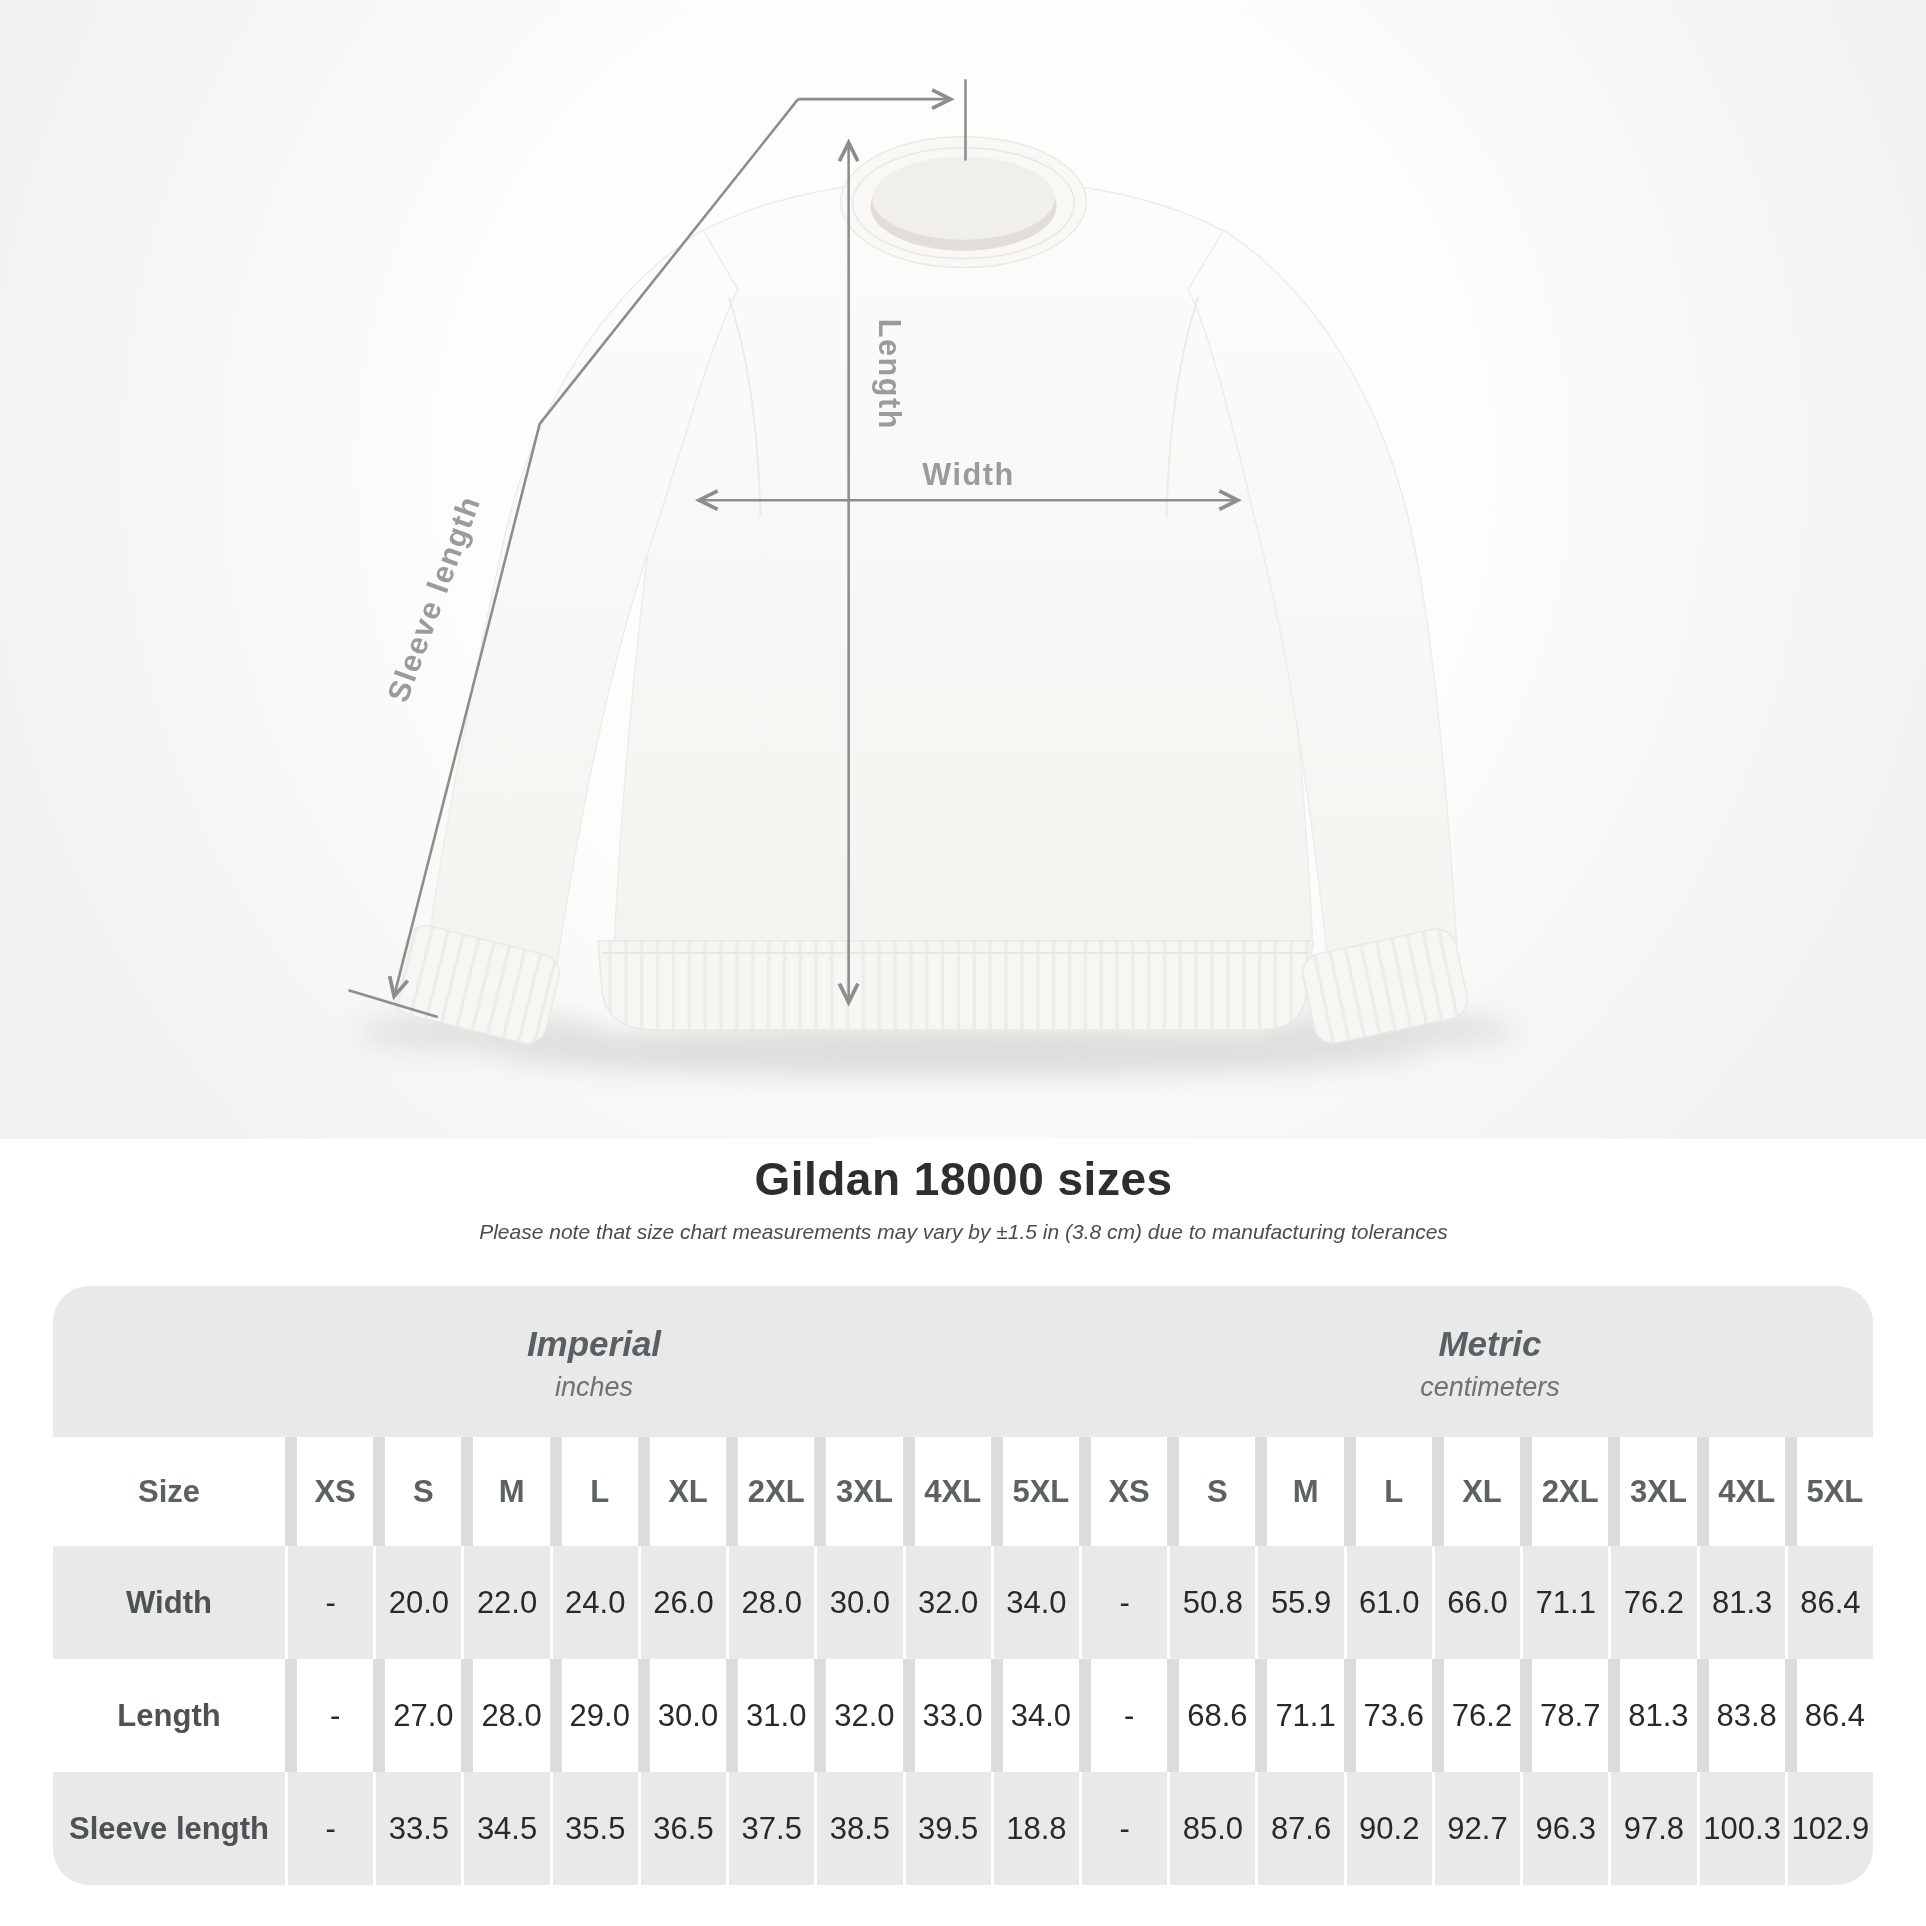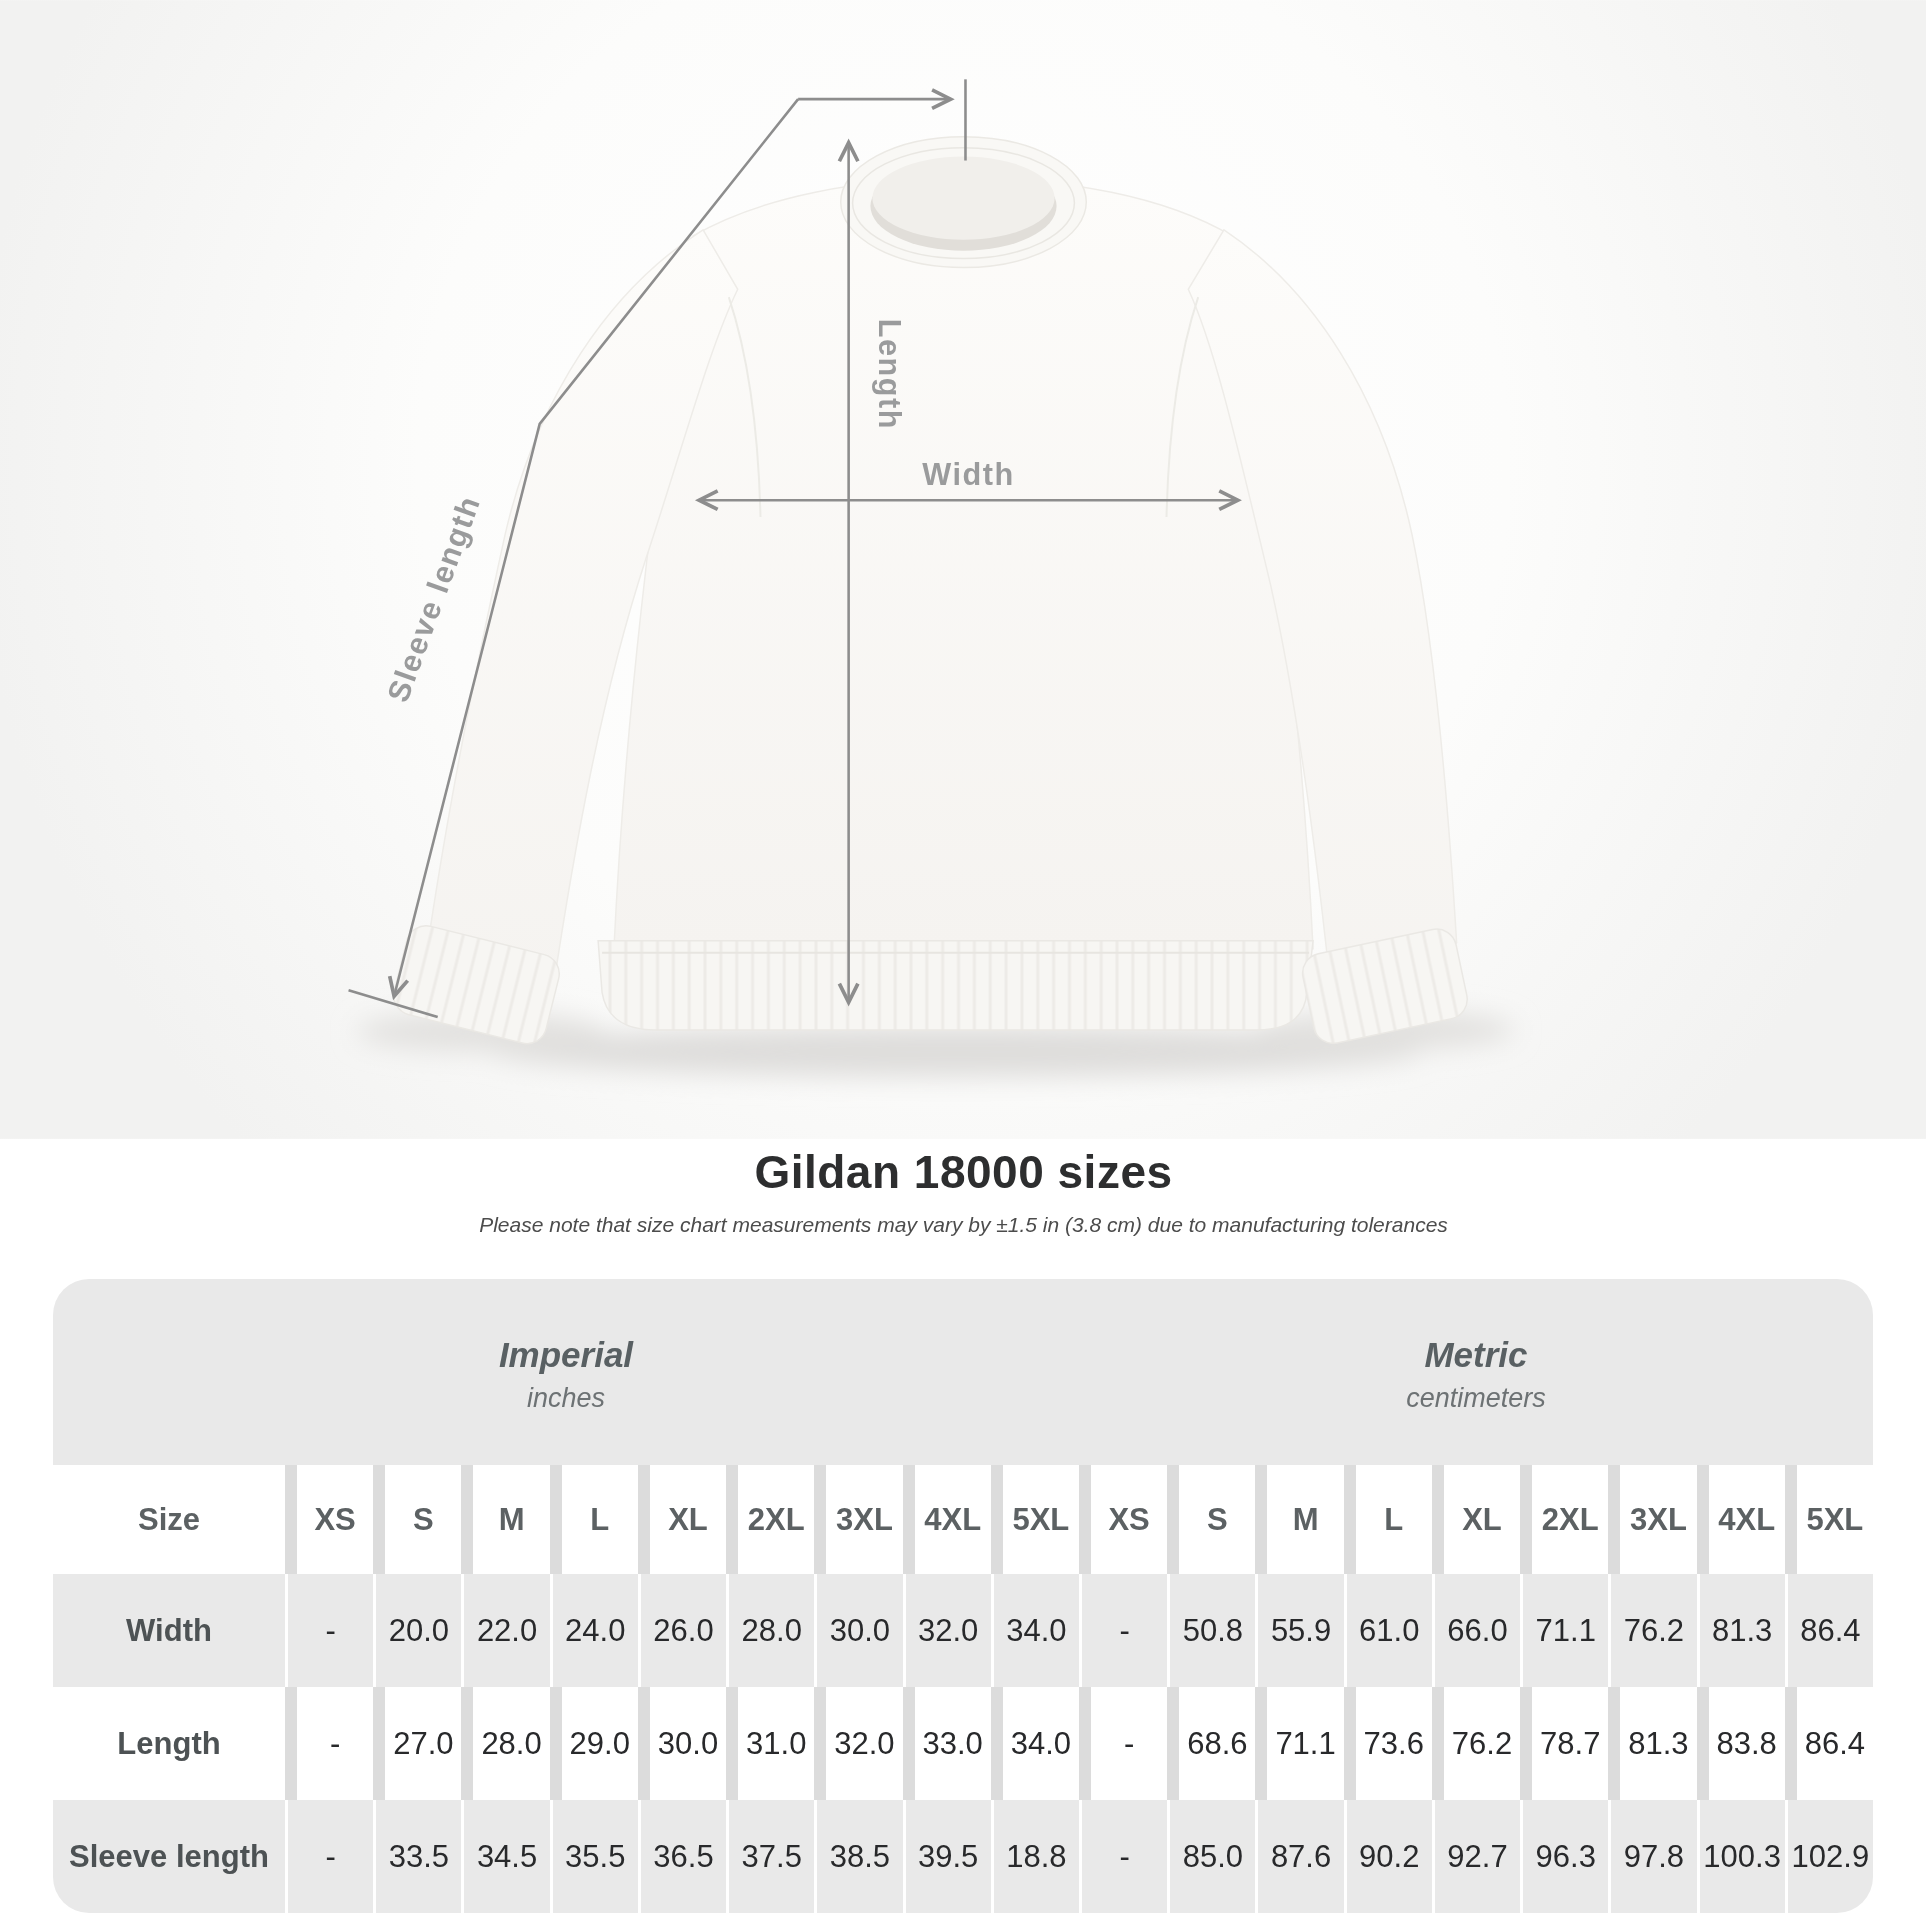--- a/index.html
+++ b/index.html
@@ -7,26 +7,26 @@
        font-family:"Liberation Sans","DejaVu Sans",sans-serif;}
   .page{width:1927px;height:1927px;position:relative;background:#ffffff;}
 
   
   svg.photo{display:block;}
   .mlabel{font-family:"Liberation Sans","DejaVu Sans",sans-serif;
           font-size:31px;font-weight:bold;fill:#9a9b9c;letter-spacing:1.5px;}
 
   
   .heading{text-align:center;}
-  .heading h1{margin:6px 0 14px 0;font-size:46px;font-weight:bold;color:#2d2e2f;letter-spacing:0.5px;}
+  .heading h1{margin:13px 0 14px 0;font-size:46px;font-weight:bold;color:#2d2e2f;letter-spacing:0.5px;}
   .heading p{margin:0;font-size:21px;font-style:italic;color:#4c4c4c;}
 
   
   .size-table{margin:42px 53px 0 53px;width:1820px;border-radius:36px;overflow:hidden;}
-  .unit-band{height:186px;background:#e9e9e9;display:flex;}
+  .unit-band{height:151px;background:#e9e9e9;display:flex;padding-left:28px;}
   .half{display:flex;flex-direction:column;align-items:center;justify-content:center;padding-top:4px;}
   .half.imperial{width:1026px;}
   .half.metric{flex:1;}
   .unit-name{font-size:35px;font-weight:bold;font-style:italic;color:#596063;}
   .unit-sub{font-size:27px;font-style:italic;color:#6d7274;margin-top:8px;}
 
   .trow{display:grid;grid-template-columns:232px repeat(18,1fr);column-gap:3px;}
   .trow.white-row{background:#dcdcdc;gap:12px;}          
   .trow.gray-row{background:#ffffff;}
   .trow.header-row{height:109px;}

